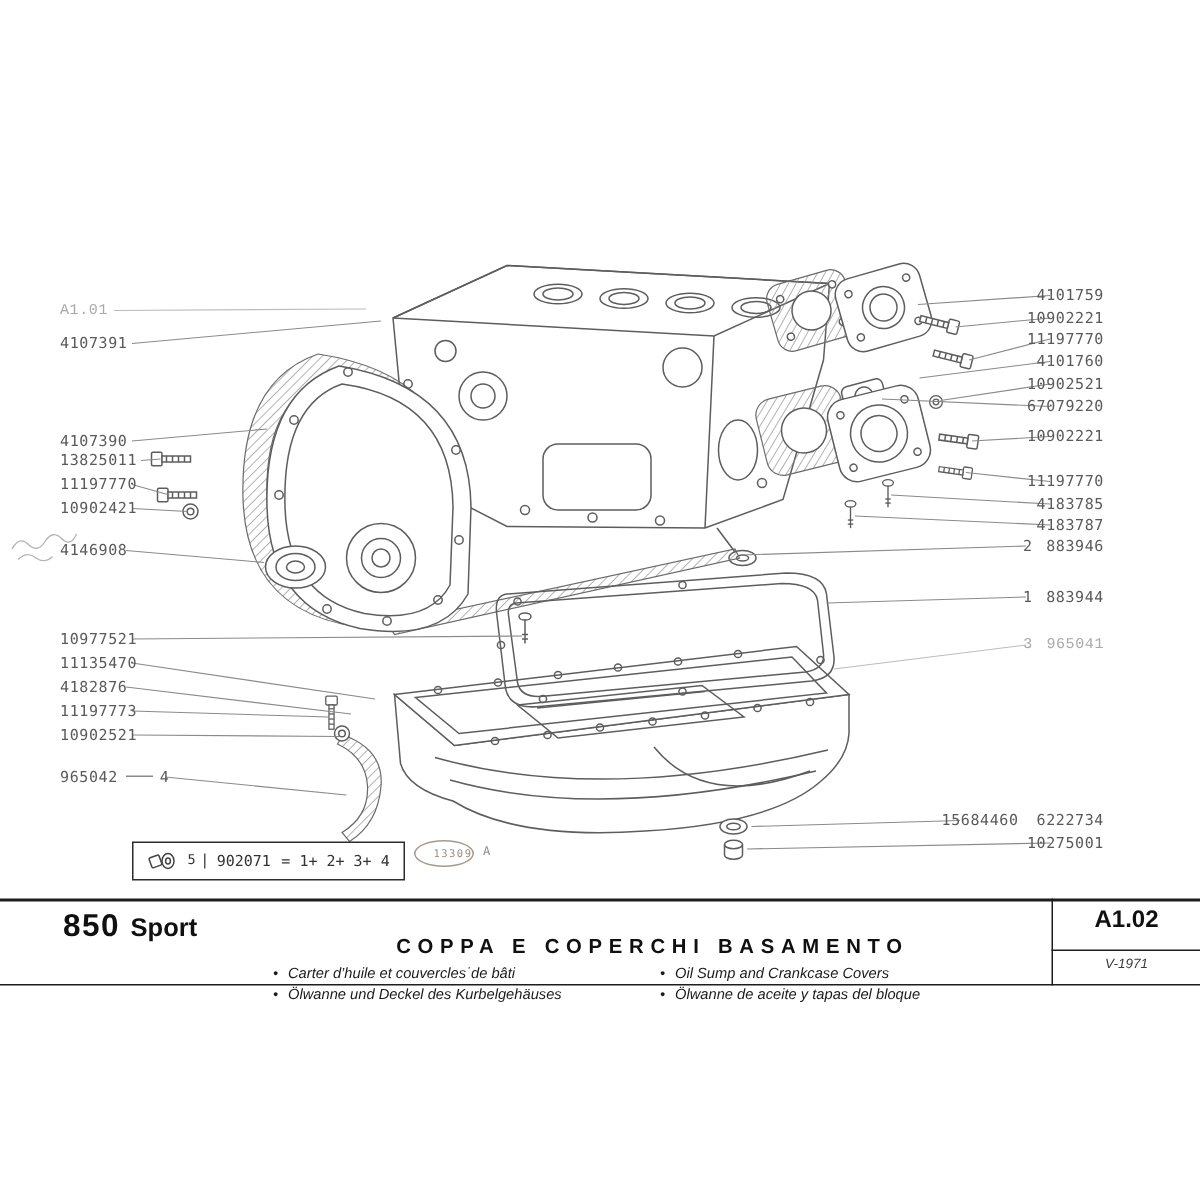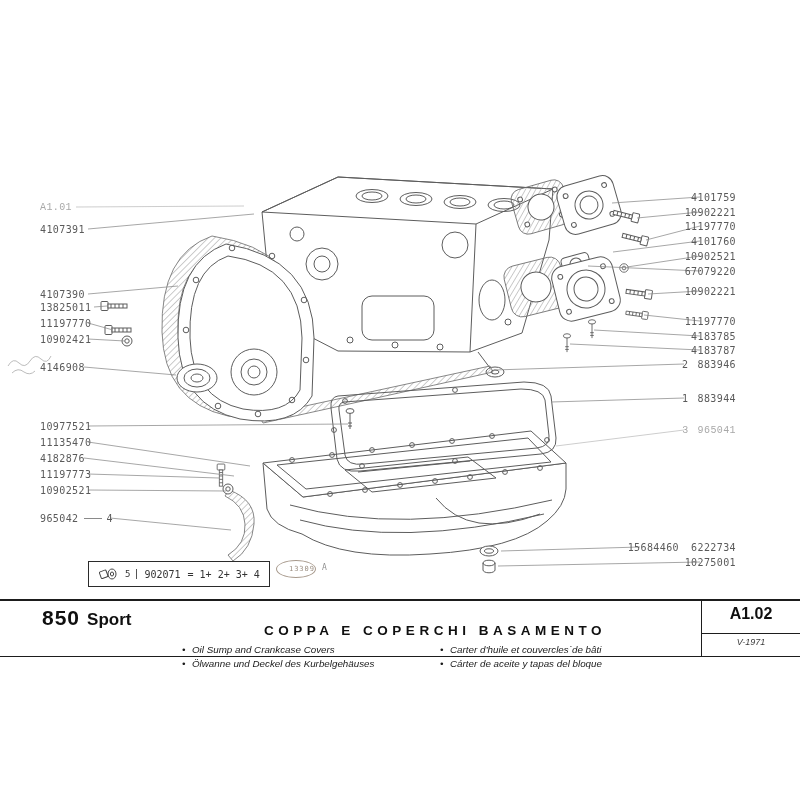--- a/index.html
+++ b/index.html
@@ -340,23 +340,23 @@
   <div class="vline" style="left:701px;top:599px;width:1px;height:58px"></div>
   <div class="vline" style="left:701px;top:633px;width:99px;height:1px"></div>
 
   <div class="model">
     <span>850</span><span class="variant">Sport</span>
   </div>
 
   <div class="title-block">
     <div class="main-title">COPPA E COPERCHI BASAMENTO</div>
     <div class="trans-grid">
+      <div class="cell"><span class="b">•</span><span>Carter d’huile et couvercles˙de bâti</span></div>
       <div class="cell"><span class="b">•</span><span>Oil Sump and Crankcase Covers</span></div>
-      <div class="cell"><span class="b">•</span><span>Carter d’huile et couvercles˙de bâti</span></div>
       <div class="cell"><span class="b">•</span><span>Ölwanne und Deckel des Kurbelgehäuses</span></div>
-      <div class="cell"><span class="b">•</span><span>Cárter de aceite y tapas del bloque</span></div>
+      <div class="cell"><span class="b">•</span><span>Ölwanne de aceite y tapas del bloque</span></div>
     </div>
   </div>
 
   <div class="sheet-code">A1.02</div>
   <div class="edition">V-1971</div>
 
 </div>
 
 </body></html>

